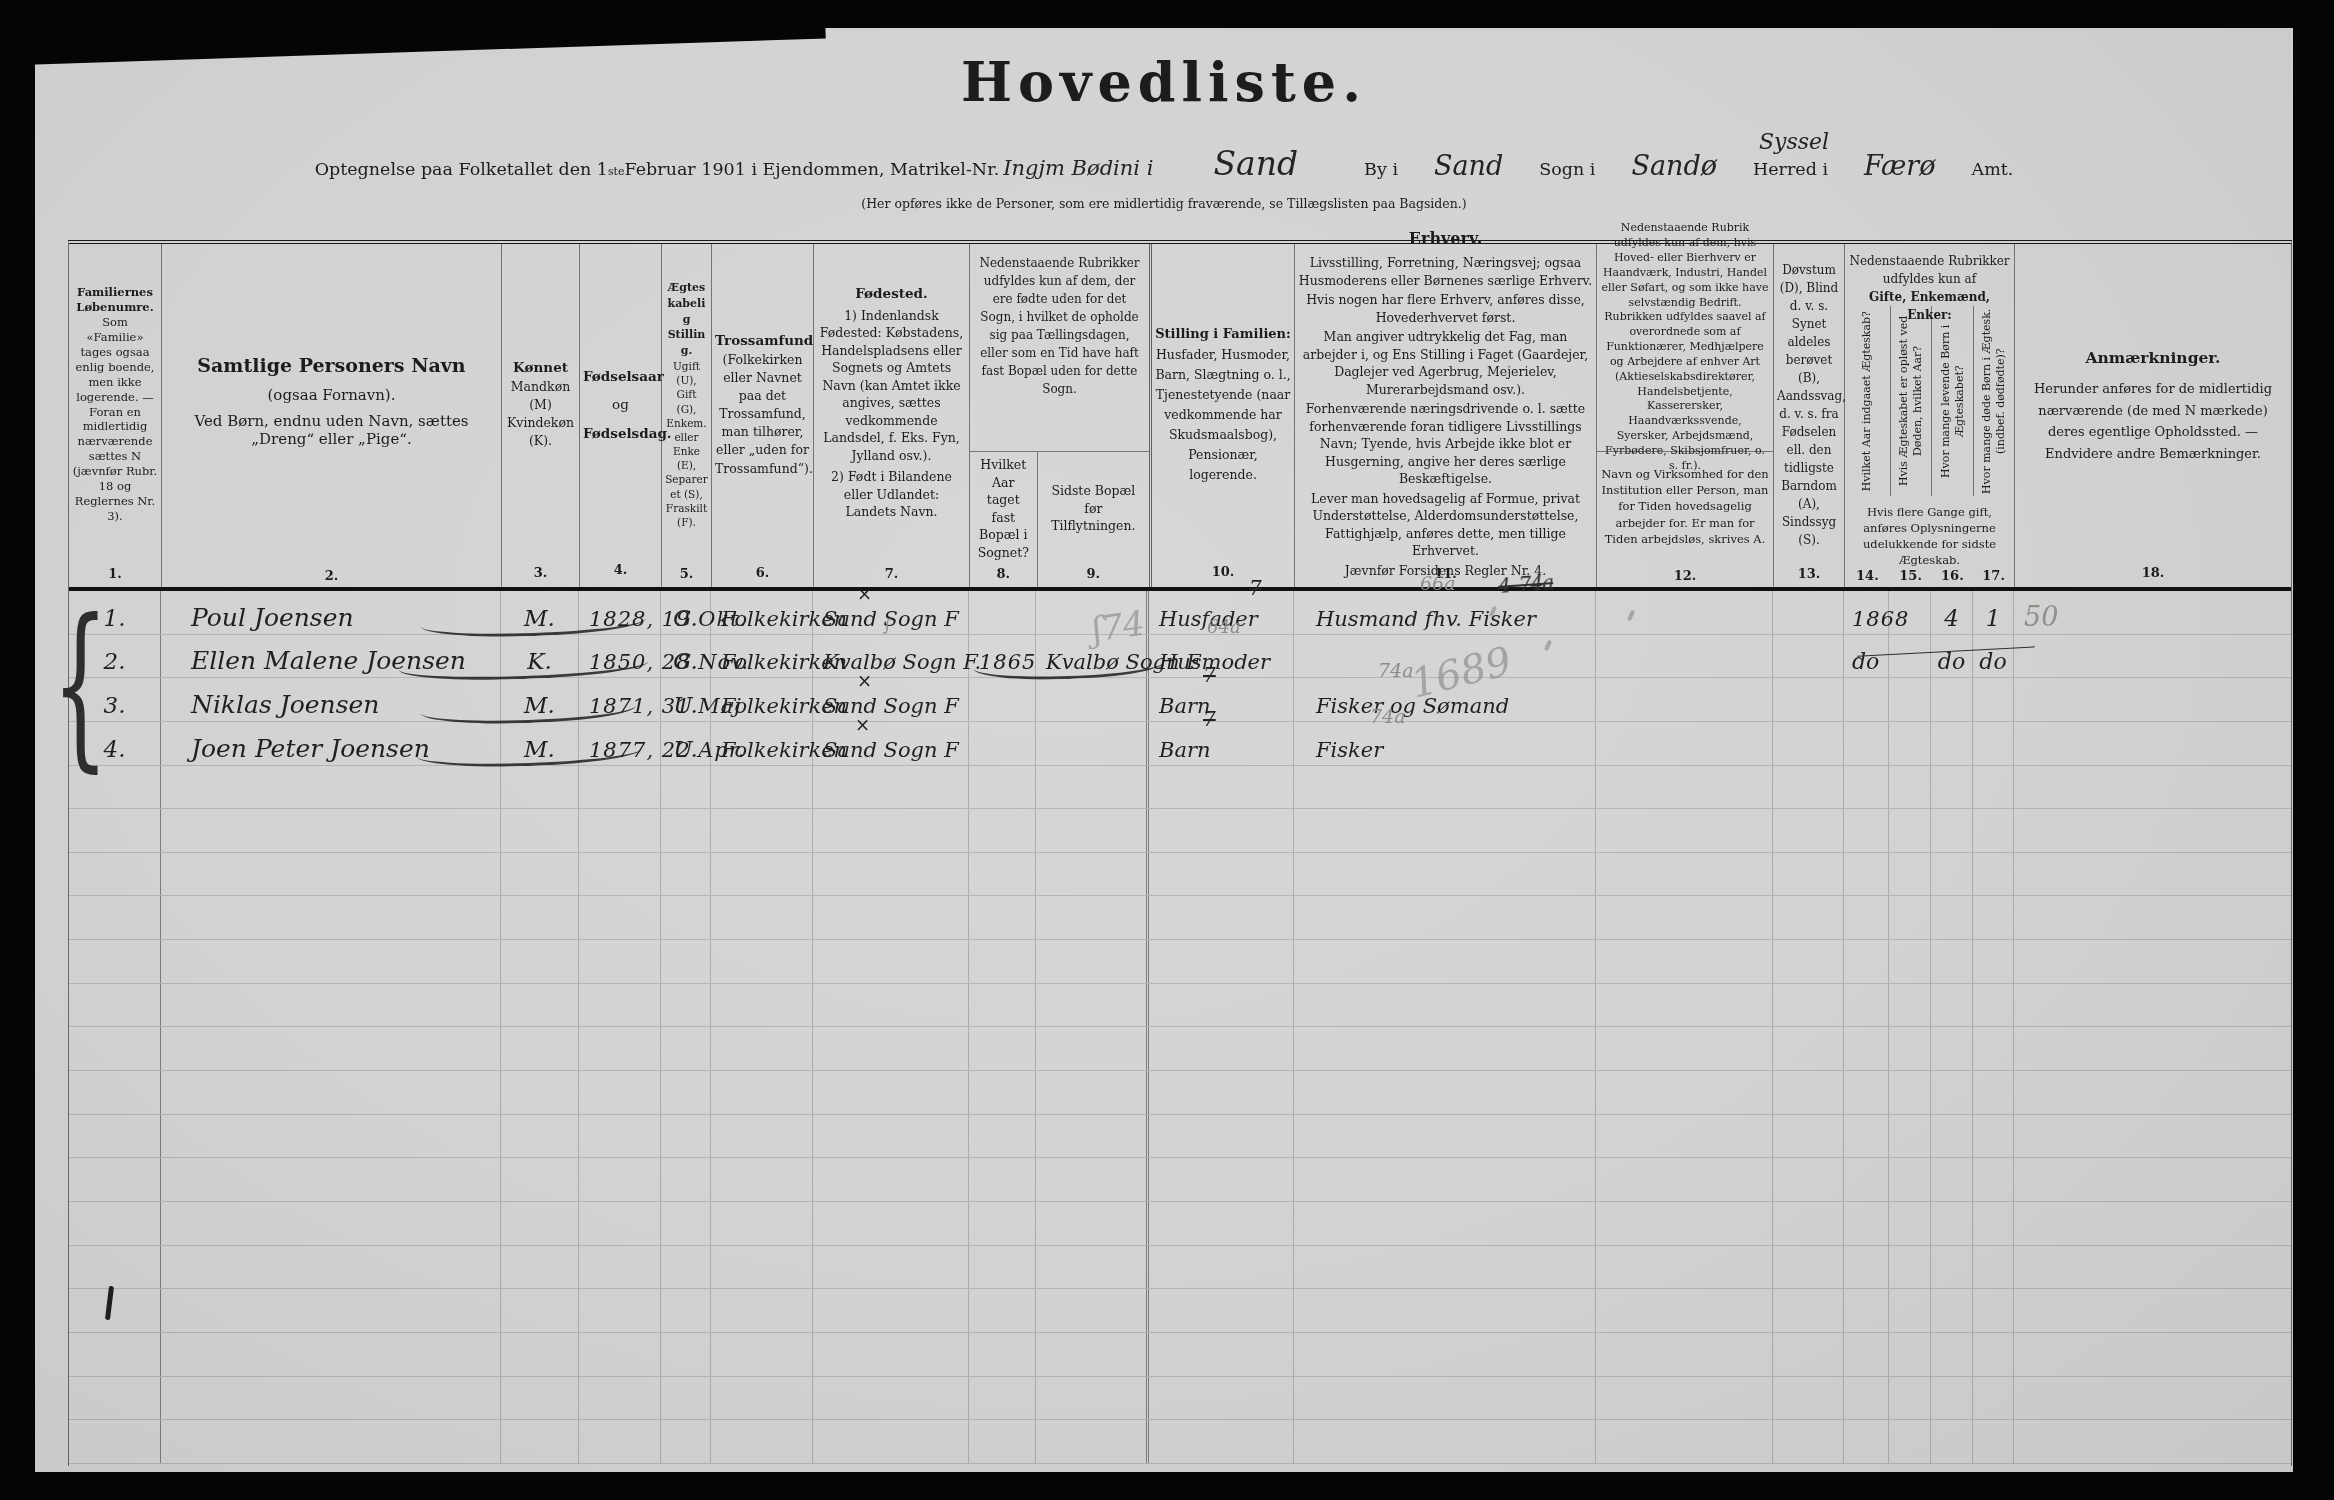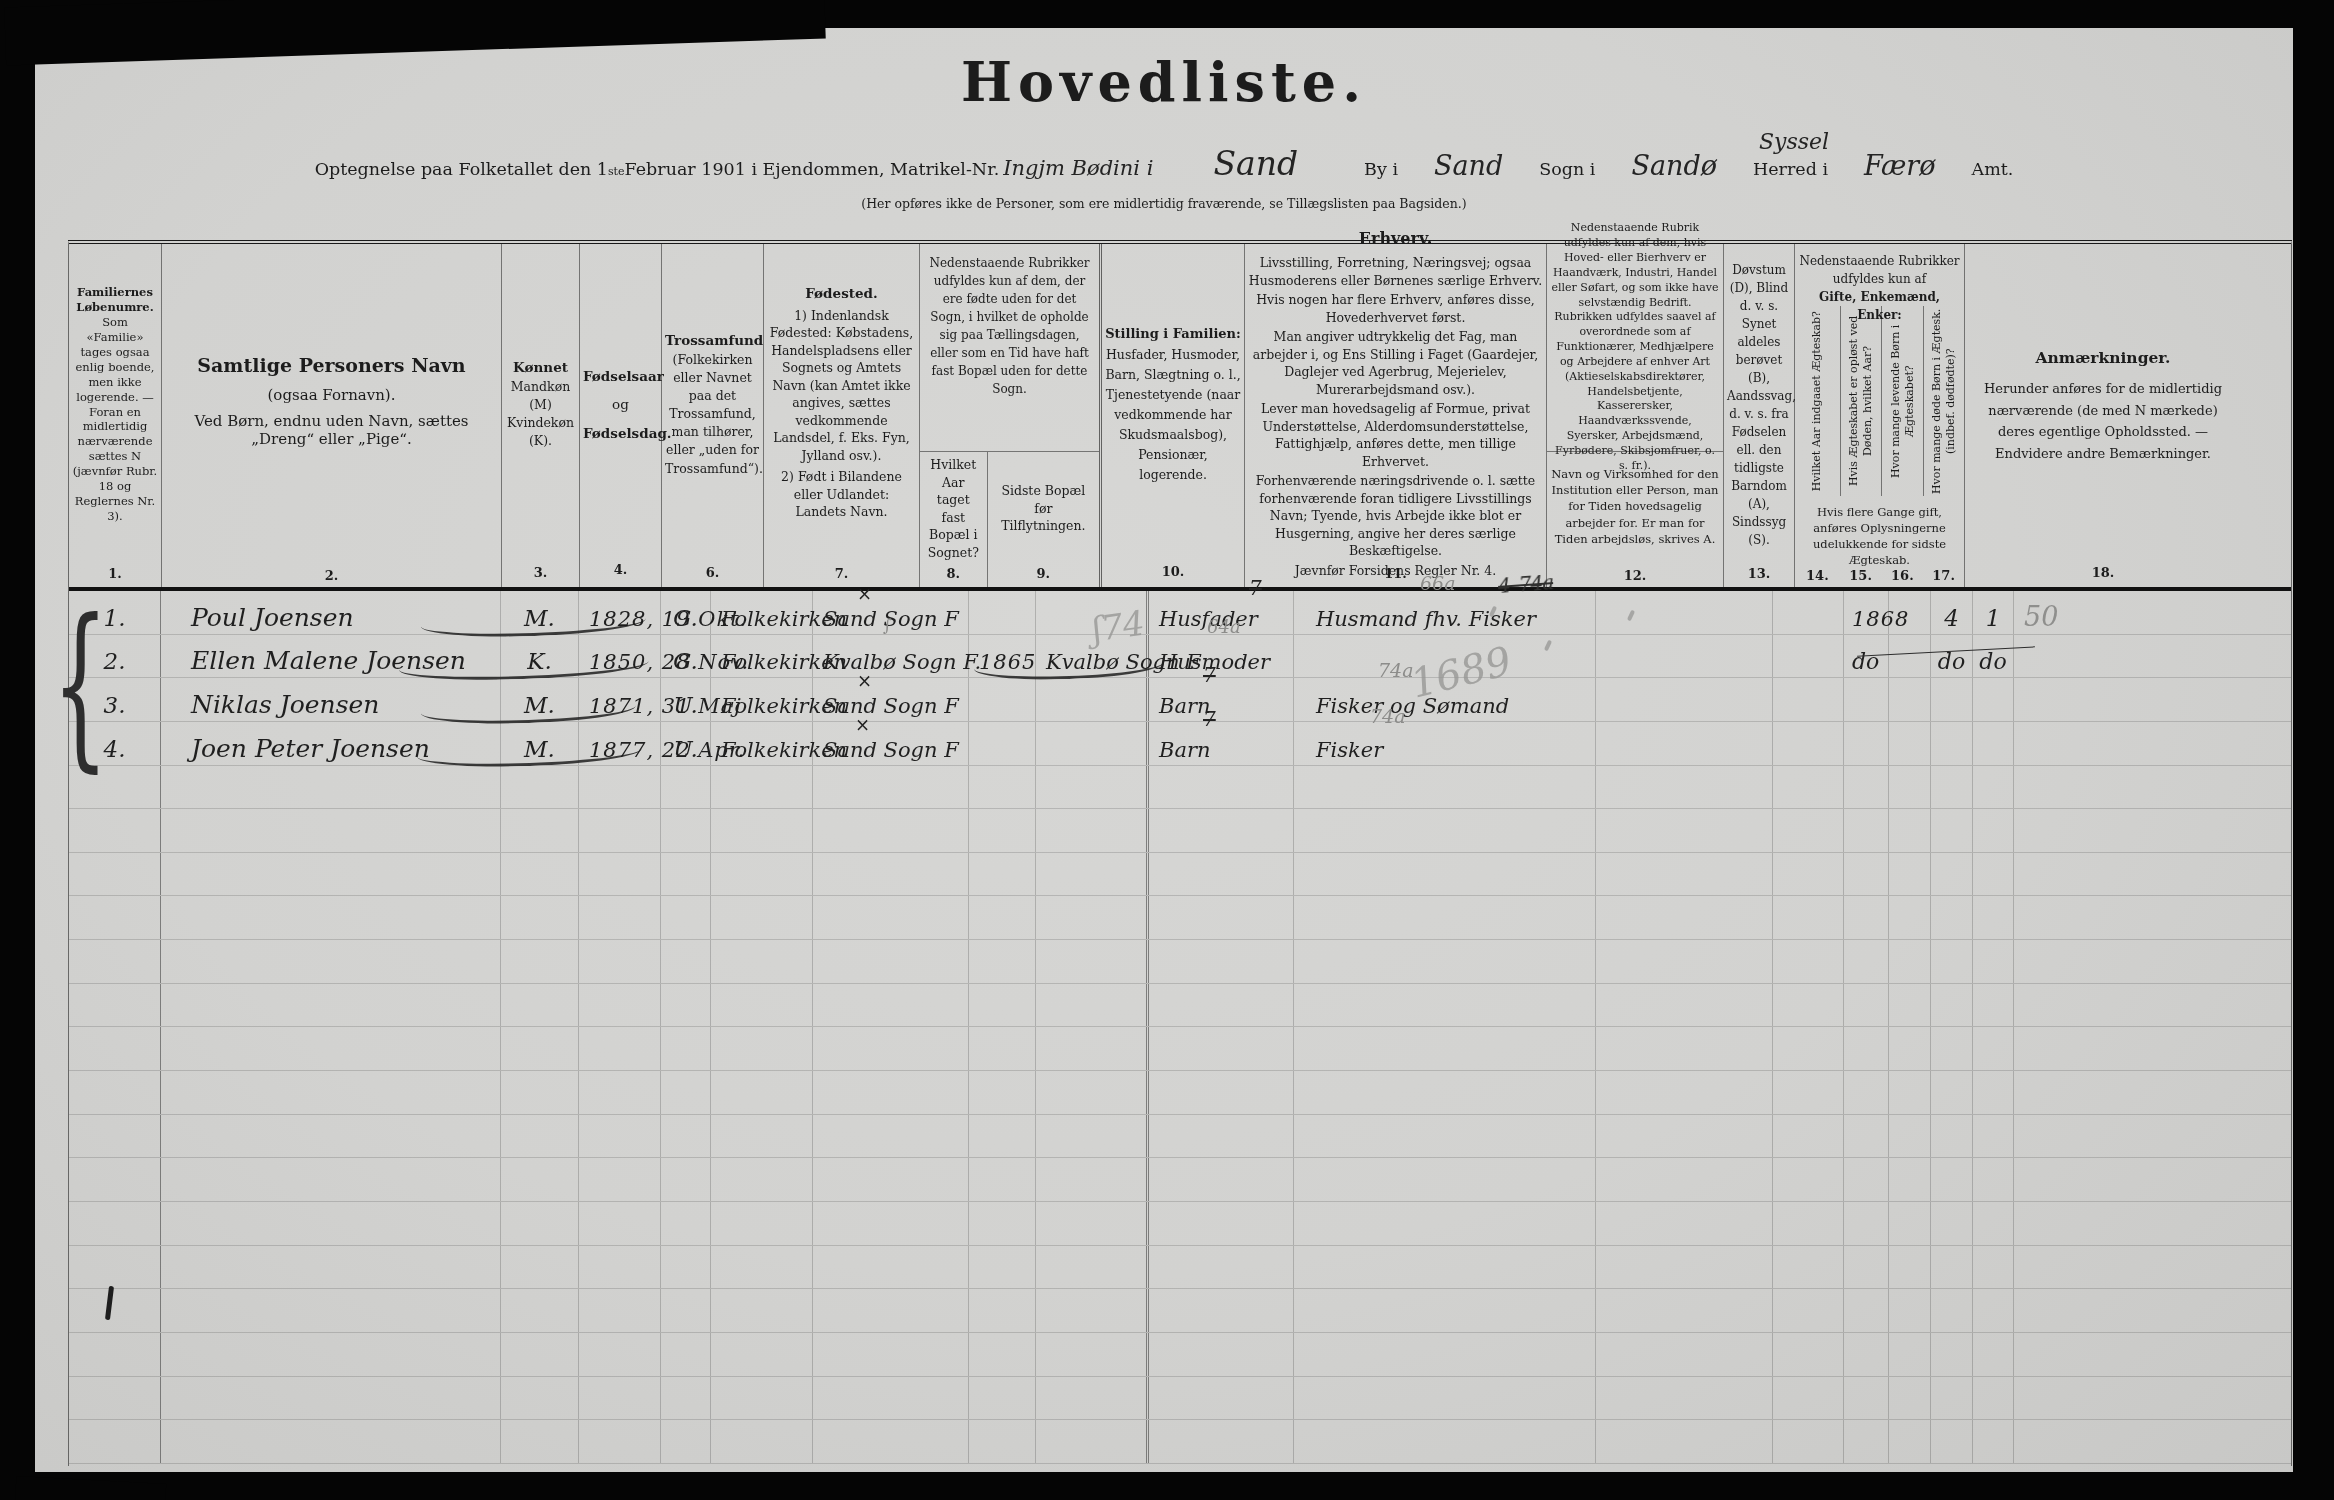--- a/index.html
+++ b/index.html
@@ -162,20 +162,25 @@
         <div class="hnum">3.</div>
       </div>
 
       <div class="hcol c4t" style="width: 82px;">
         <div><span class="ht">Fødselsaar</span><br>
         <span class="hb">og</span><br>
         <span class="ht">Fødselsdag.</span></div>
         <div class="hnum">4.</div>
       </div>
 
+      <div class="hcol c5t" style="width: 50px;">
+        <div><span class="ht">Ægteskabelig Stilling.</span><br>
+        <span class="hb">Ugift (U), Gift (G), Enkem. eller Enke (E), Separeret (S), Fraskilt (F).</span></div>
+        <div class="hnum">5.</div>
+      </div>
 
       <div class="hcol c6t" style="width: 102px;">
         <div><span class="ht">Trossamfund</span><br>
         <span class="hb">(Folkekirken eller Navnet paa det Trossamfund, man tilhører, eller „uden for Trossamfund“).</span></div>
         <div class="hnum">6.</div>
       </div>
 
       <div class="hcol c7t" style="width: 156px;">
         <div><span class="ht">Fødested.</span>
         <p class="hb">1) Indenlandsk Fødested: Købstadens, Handelspladsens eller Sognets og Amtets Navn (kan Amtet ikke angives, sættes vedkommende Landsdel, f. Eks. Fyn, Jylland osv.).</p>
@@ -203,22 +208,22 @@
         <span class="hb">Husfader, Husmoder, Barn, Slægtning o. l., Tjenestetyende (naar vedkommende har Skudsmaalsbog), Pensionær, logerende.</span></div>
         <div class="hnum">10.</div>
       </div>
 
       <div class="hcol c11t" style="width: 302px;">
         <div>
             <span class="ht">Erhverv.</span>
         <p>Livsstilling, Forretning, Næringsvej; ogsaa Husmoderens eller Børnenes særlige Erhverv.</p>
         <p>Hvis nogen har flere Erhverv, anføres disse, Hovederhvervet først.</p>
         <p>Man angiver udtrykkelig det Fag, man arbejder i, og Ens Stilling i Faget (Gaardejer, Daglejer ved Agerbrug, Mejerielev, Murerarbejdsmand osv.).</p>
+        <p>Forhenværende næringsdrivende o. l. sætte forhenværende foran tidligere Livsstillings Navn; Tyende, hvis Arbejde ikke blot er Husgerning, angive her deres særlige Beskæftigelse.</p>
         <p>Lever man hovedsagelig af Formue, privat Understøttelse, Alderdomsunderstøttelse, Fattighjælp, anføres dette, men tillige Erhvervet.</p>
-        <p>Forhenværende næringsdrivende o. l. sætte forhenværende foran tidligere Livsstillings Navn; Tyende, hvis Arbejde ikke blot er Husgerning, angive her deres særlige Beskæftigelse.</p>
         <p>Jævnfør Forsidens Regler Nr. 4.</p>
           </div>
         <div class="hnum">11.</div>
       </div>
 
       <div class="hcol" style="padding: 0px 0px 26px; justify-content: flex-start; width: 177px;">
         <div class="c12top hb">Nedenstaaende Rubrik udfyldes kun af dem, hvis Hoved- eller Bierhverv er Haandværk, Industri, Handel eller Søfart, og som ikke have selvstændig Bedrift. Rubrikken udfyldes saavel af overordnede som af Funktionærer, Medhjælpere og Arbejdere af enhver Art (Aktieselskabsdirektører, Handelsbetjente, Kasserersker, Haandværkssvende, Syersker, Arbejdsmænd, Fyrbødere, Skibsjomfruer, o. s. fr.).</div>
         <div class="c12bot hb">Navn og Virksomhed for den Institution eller Person, man for Tiden hovedsagelig arbejder for. Er man for Tiden arbejdsløs, skrives A.</div>
         <div class="hnum">12.</div>
       </div>

